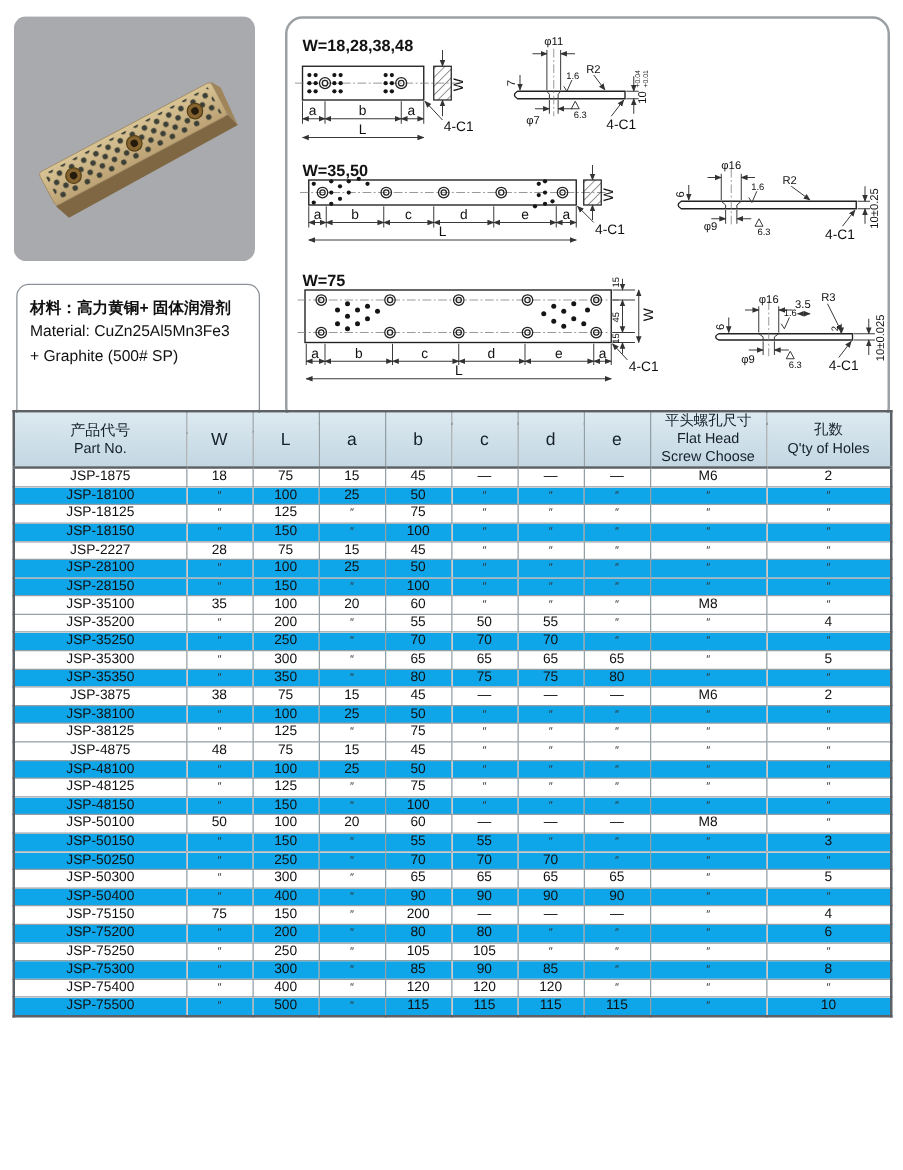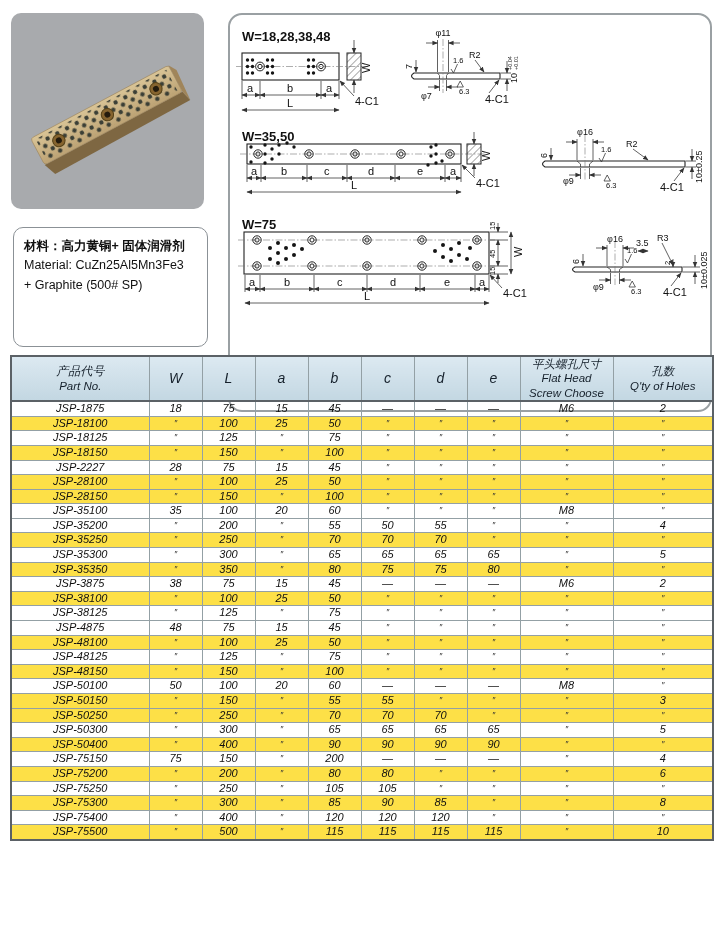--- a/index.html
+++ b/index.html
@@ -4,42 +4,42 @@
 <style>
   html,body{margin:0;padding:0;background:#fff;}
   body{width:722px;height:936px;position:relative;font-family:"Liberation Sans",sans-serif;color:#111;overflow:hidden;}
 
   
   .photo-box{position:absolute;left:11px;top:13px;width:193px;height:196px;border-radius:10px;overflow:hidden;}
   .material-box{position:absolute;left:13px;top:227px;width:195px;height:120px;border:1.5px solid #8b9196;border-radius:10px;padding:9px 10px;box-sizing:border-box;font-size:12.5px;line-height:1.55;}
   .material-box .cn{font-weight:bold;}
 
   
-  .drawing-panel{position:absolute;left:228px;top:13px;width:484px;height:399px;border:2px solid #9aa0a3;border-radius:14px;box-sizing:border-box;}
+  .drawing-panel{position:absolute;left:228px;top:13px;width:484px;height:327px;border:2px solid #9aa0a3;border-radius:14px;box-sizing:border-box;}
   .drw{position:absolute;left:0;}
   svg text{font-family:"Liberation Sans",sans-serif;fill:#111;}
   .t13{font-size:13px;font-weight:bold;}
   .t11{font-size:11px;}
   .t9{font-size:9px;}
   .t8{font-size:7.5px;}
   .t6{font-size:5.5px;}
   .oln{stroke:#222;stroke-width:1.1;fill:#fff;}
   .dln{stroke:#3a3a3a;stroke-width:0.8;fill:none;}
   .cln{stroke:#777;stroke-width:0.6;fill:none;stroke-dasharray:7 2 1.5 2;}
   .ring-o{stroke:#222;stroke-width:1;fill:none;}
   .dot{fill:#151515;}
 
   
-  .spec-table{position:absolute;left:10px;top:355px;border-collapse:collapse;table-layout:fixed;width:702px;border:2px solid #5b6166;font-style:italic;}
+  .spec-table{position:absolute;left:10px;top:328px;border-collapse:collapse;table-layout:fixed;width:702px;border:2px solid #5b6166;}
   .spec-table th,.spec-table td{border:1px solid #93a0a5;text-align:center;padding:0;overflow:hidden;white-space:nowrap;}
   .spec-table thead th{background:linear-gradient(#dce9f1,#c3d7e2);font-weight:normal;font-size:12px;height:43px;border-bottom:2px solid #5b6166;line-height:1.25;color:#15202b;}
   .spec-table thead th.letter{font-size:14px;}
   .spec-table thead th .sub{font-size:11.5px;}
   .spec-table tbody td{font-size:11px;height:13.6px;line-height:13.6px;color:#101010;}
-  .spec-table tbody tr.alt{background:#fde047;}
+  .spec-table tbody tr.alt{background:#0ea5e9;}
   .spec-table tbody td.ditto{font-size:9px;color:#333;}
 
   
   .order-box{position:absolute;left:8px;top:897px;width:246px;height:34px;border:1px dashed #dd8a8a;box-sizing:border-box;padding:2px 6px;font-size:11.5px;line-height:14px;margin-top:48px;}
   .order-row{display:grid;grid-template-columns:92px 62px 36px 30px;}
   .order-row .c{text-align:center;}
   .order-label-red{color:#cc4444;}
 </style>
 </head>
 <body>

